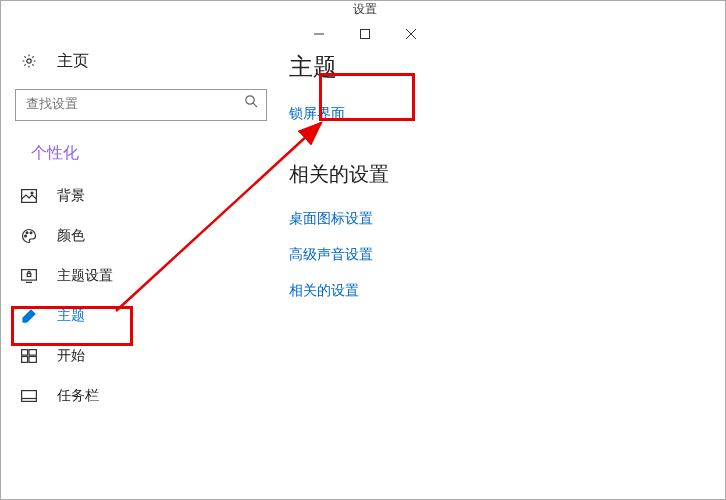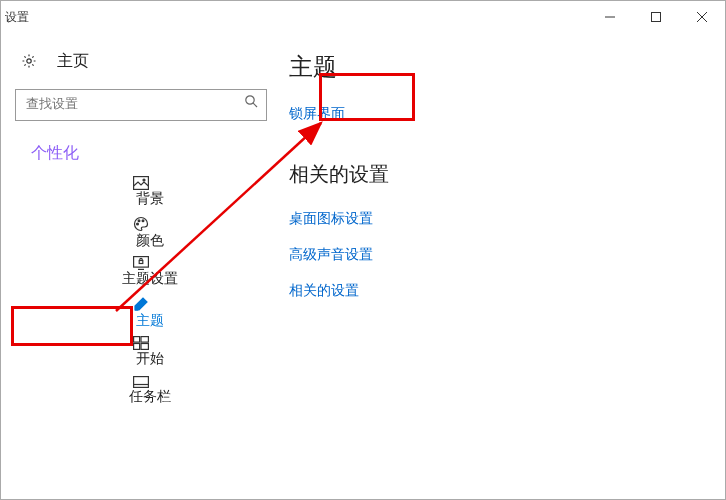--- a/index.html
+++ b/index.html
@@ -1,36 +1,36 @@
 <!DOCTYPE html>
 <html><head>
   <meta charset="utf-8">
   <style>
     * { margin: 0; padding: 0; box-sizing: border-box; font-family: "Microsoft YaHei", "Segoe UI", sans-serif; }
     body { background: #fff; width: 726px; height: 500px; overflow: hidden; position: relative; border: 1px solid #aaa; }
     
-    .titlebar { height: 32px; display: flex; align-items: center; padding-left: 4px; font-size: 12px; color: #333; }
+    .titlebar { height: 32px; display: flex; align-items: center; padding-left: 4px; font-size: 12px; color: #333; flex-direction: column; }
     .titlebar-title { flex: 1; }
     .win-controls { display: flex; }
     .win-btn { width: 46px; height: 32px; display: flex; align-items: center; justify-content: center; color: #333; cursor: pointer; }
     .win-btn svg { stroke: #333; stroke-width: 1; fill: none; }
     
     .content { display: flex; height: calc(100% - 32px); }
     
     .sidebar { width: 280px; padding: 8px 0; }
     .home-row { display: flex; align-items: center; height: 40px; padding-left: 18px; font-size: 16px; color: #222; margin-bottom: 8px; }
     .home-row .icon { width: 20px; margin-right: 18px; display: flex; align-items: center; justify-content: center; }
     
     .search-box { margin: 4px 14px 18px 14px; height: 32px; border: 1px solid #999; display: flex; align-items: center; padding: 0 8px 4px 10px; }
     .search-box input { flex: 1; border: none; outline: none; font-size: 13px; color: #666; background: transparent; }
     .search-icon { color: #666; }
     
     .section-label { font-size: 16px; color: #8b5cf6; padding: 4px 18px 12px 18px; margin-left: 12px; }
     
-    .nav-item { display: flex; align-items: center; height: 40px; padding-left: 18px; font-size: 14px; color: #222; cursor: pointer; flex-direction: column; }
+    .nav-item { display: flex; align-items: center; height: 40px; padding-left: 18px; font-size: 14px; color: #222; cursor: pointer; }
     .nav-item .icon { width: 20px; margin-right: 18px; display: flex; align-items: center; justify-content: center; }
     .nav-item.active { color: #0078d7; }
     .nav-item.active .icon svg { stroke: #0078d7; fill: #0078d7; }
     
     .main { flex: 1; padding: 18px 0 0 0; }
     .main h1 { font-size: 24px; font-weight: 400; color: #222; margin-bottom: 14px; padding-left: 8px; }
     .main h2 { font-size: 20px; font-weight: 400; color: #222; margin: 30px 0 14px 8px; }
     .link-item { font-size: 14px; color: #0066cc; padding: 8px 8px; cursor: pointer; display: inline-block; }
     .link-block { margin-bottom: 2px; }
     

